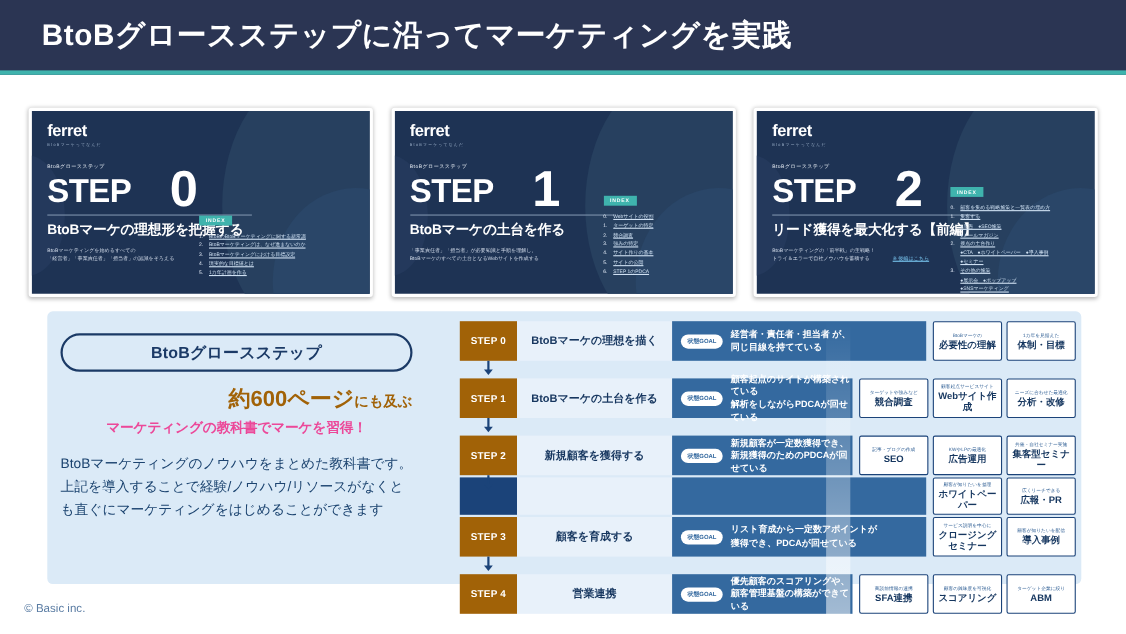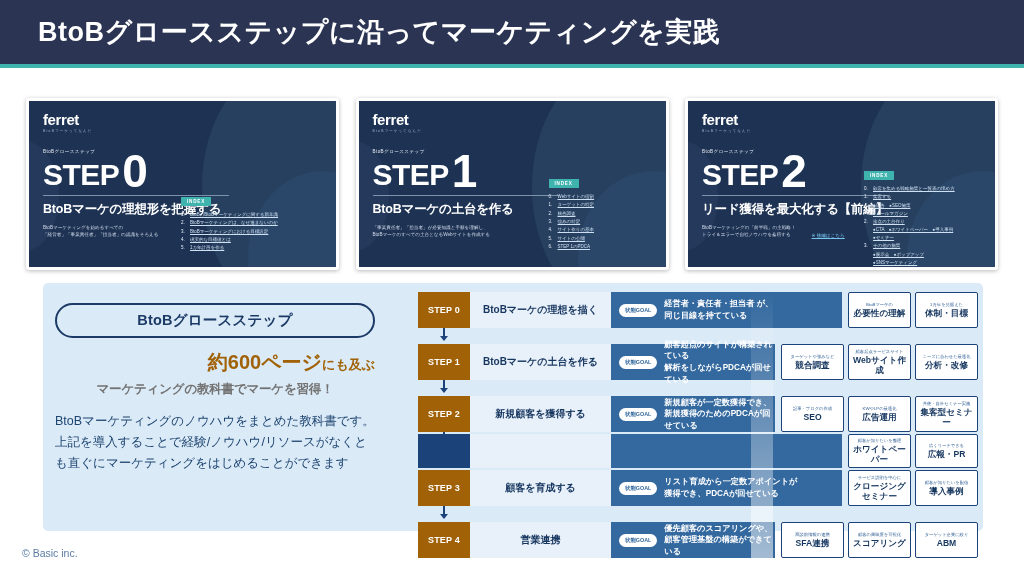--- a/index.html
+++ b/index.html
@@ -50,21 +50,21 @@
     width: 70px; height: 110px; border-radius: 50%;
     background: #24395c;
   }
   .slide-inner { position: relative; z-index: 2; padding: 10px 0 0 14px; }
   .logo { color: #ffffff; font-size: 15px; font-weight: bold; letter-spacing: -0.4px; }
   .logo-sub {
     color: #9fb3cc; font-size: 3.4px; letter-spacing: 1.2px;
     margin-top: 1px; transform: scale(1,1.1); transform-origin: left top;
   }
   .step-eyebrow { color: #e4eaf2; font-size: 4.6px; letter-spacing: 0.4px; margin-top: 16px; }
-  .step-line { display: flex; align-items: flex-end; margin-top: -1px; }
+  .step-line { display: flex; align-items: flex-end; margin-top: -1px; gap: 32px; }
   .step-word { color: #ffffff; font-size: 30px; font-weight: bold; letter-spacing: -0.5px; line-height: 0.95; }
   .step-num { color: #ffffff; font-size: 46px; font-weight: bold; line-height: 0.8; margin-left: 3px; }
   .rule { width: 186px; height: 1px; background: #7d91ab; margin: 5px 0 5px 0; }
   .slide-head { color: #ffffff; font-size: 12.5px; font-weight: bold; letter-spacing: -0.2px; }
   .slide-desc { color: #d3dcea; font-size: 4.6px; line-height: 1.55; margin-top: 6px; }
   .slide-link { color: #79c6f0; font-size: 4.6px; text-decoration: underline; }
   .desc-row { display: flex; align-items: flex-end; gap: 16px; }
 
   .index-box { position: absolute; z-index: 3; }
   .index-tag {
@@ -99,21 +99,21 @@
     background: transparent; letter-spacing: 0.2px;
   }
   .headline {
     text-align: right; margin-top: 11px;
     color: #a16207; font-weight: bold; white-space: nowrap;
   }
   .headline .big { font-size: 20px; }
   .headline .sm { font-size: 13px; }
   .subhead {
     text-align: center; margin-top: 5px;
-    color: #737373; font-size: 12.5px; font-weight: bold; letter-spacing: -0.2px;
+    color: #ec4899; font-size: 12.5px; font-weight: bold; letter-spacing: -0.2px;
   }
   .body-text {
     margin-top: 13px; color: #1c4470; font-size: 12.5px; line-height: 1.68;
   }
 
   
   .table { position: absolute; left: 418px; top: 292px; width: 560px; }
   .trow { display: flex; align-items: stretch; height: 36px; margin-bottom: 2px; position: relative; }
   .step-cell {
     width: 52px; flex: 0 0 52px; background: #a16207; color: #ffffff;

